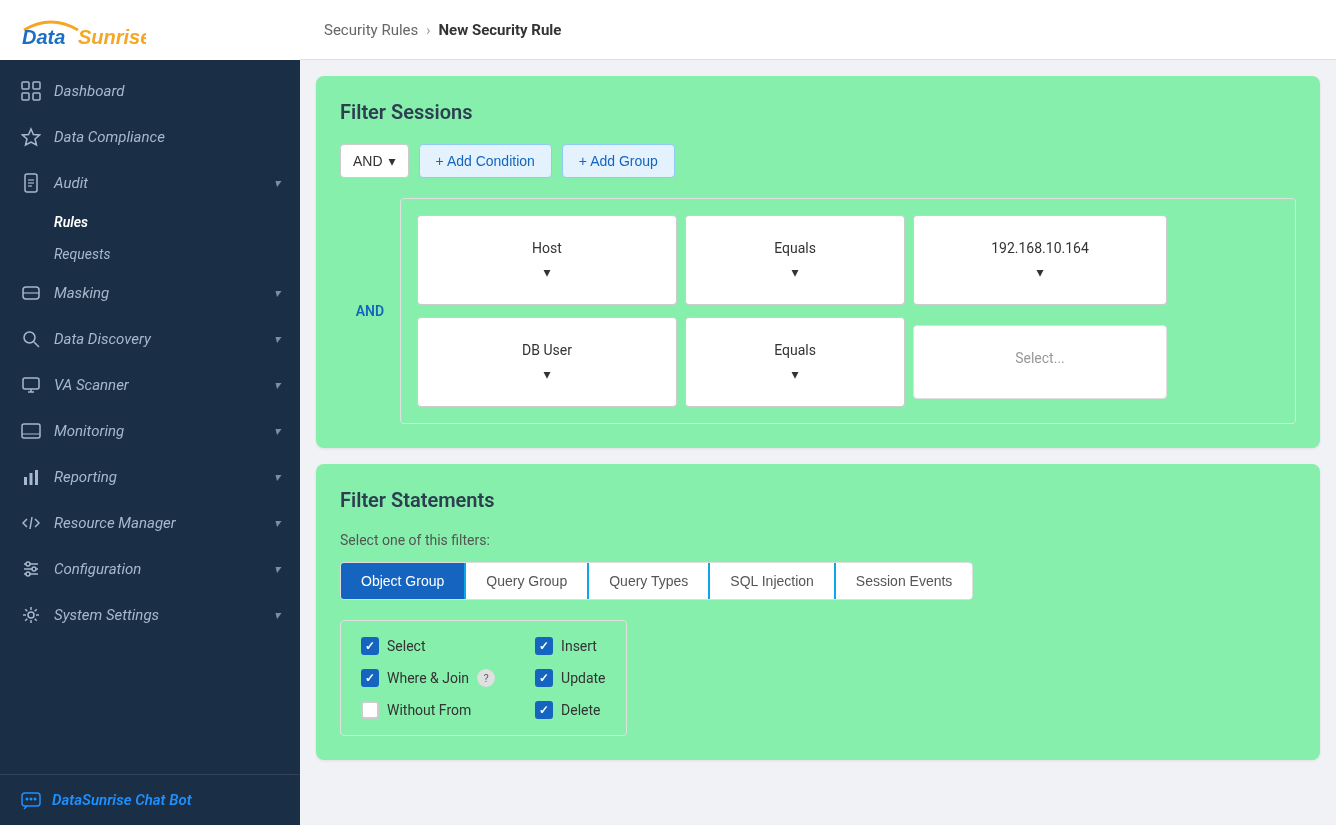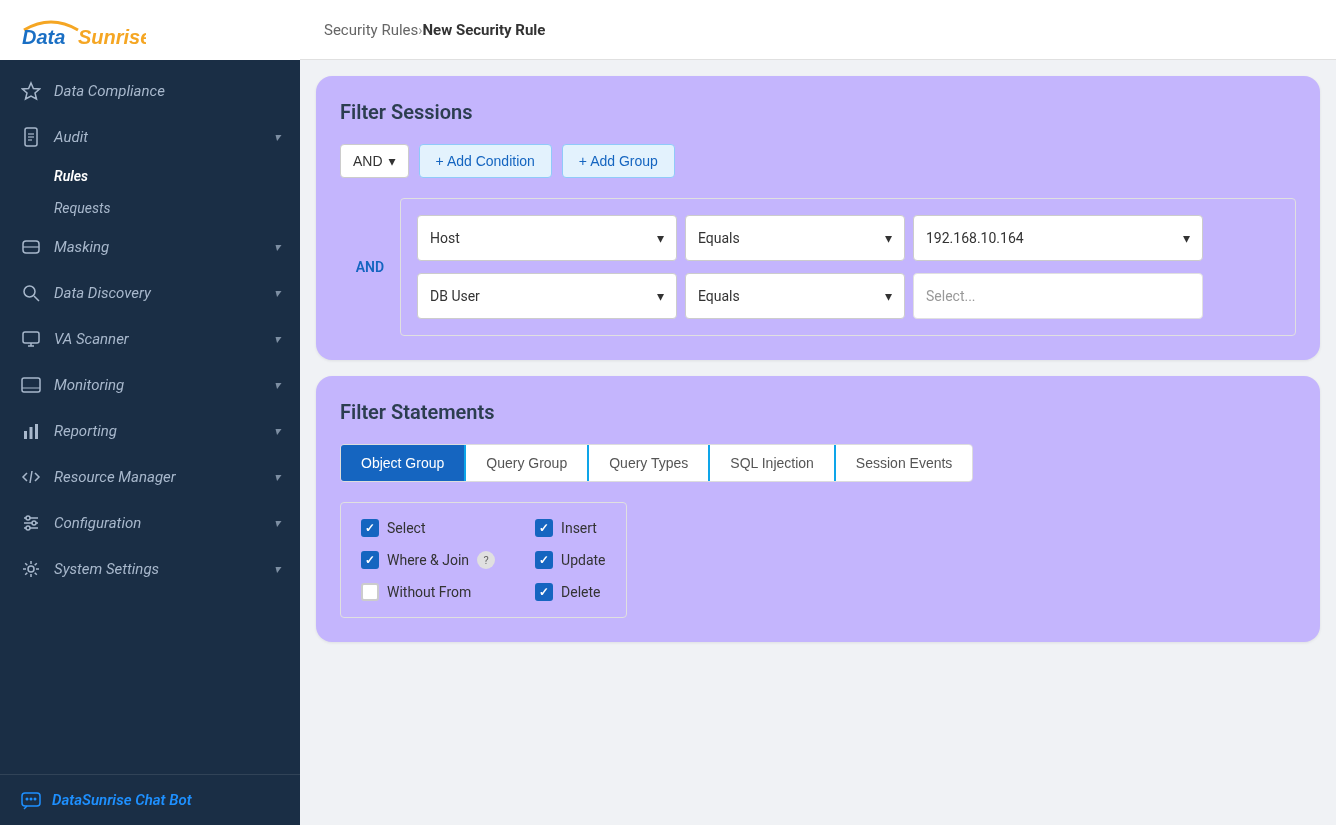--- a/index.html
+++ b/index.html
@@ -83,21 +83,21 @@
     }
 
     
     .topbar {
       height: 60px;
       background: #fff;
       border-bottom: 1px solid #e0e0e0;
       display: flex;
       align-items: center;
       padding: 0 24px;
-      gap: 0;
+      gap: 8px;
     }
     .breadcrumb-link {
       color: #666;
       font-size: 15px;
       cursor: pointer;
     }
     .breadcrumb-sep { color: #999; font-size: 14px; }
     .breadcrumb-current { color: #333; font-size: 15px; font-weight: 700; }
 
     
@@ -106,23 +106,23 @@
       display: flex;
       flex-direction: column;
       overflow: hidden;
     }
     .main-content {
       flex: 1;
       overflow-y: auto;
       padding: 0;
     }
     .section-card {
-      background: #c4b5fd;
+      background: #86efac;
       margin: 16px;
-      border-radius: 16px;
+      border-radius: 8px;
       padding: 24px;
       box-shadow: 0 1px 3px rgba(0,0,0,0.08);
     }
     .section-title {
       font-size: 20px;
       font-weight: 600;
       color: #2c3e50;
       margin-bottom: 20px;
     }
 
@@ -174,33 +174,34 @@
       flex: 1;
     }
     .condition-row {
       display: flex;
       gap: 8px;
       align-items: center;
     }
     .condition-select {
       border: 1px solid #ccc;
       border-radius: 4px;
-      padding: 14px 12px;
+      padding: 24px 12px;
       font-size: 14px;
       color: #333;
       background: #fff;
       cursor: pointer;
       display: flex;
       align-items: center;
       justify-content: space-between;
       gap: 8px;
+      flex-direction: column;
     }
     .condition-select.wide { width: 260px; }
     .condition-select.medium { width: 220px; text-align: center; }
-    .condition-select.long { width: 290px; }
+    .condition-select.long { width: 254px; }
     .condition-select.input-like {
       color: #999;
       border-color: #e0e0e0;
     }
 
     
     .filter-label {
       color: #555;
       font-size: 14px;
       margin-bottom: 14px;
@@ -298,20 +299,31 @@
 
         <path d="M 8 18 Q 35 2 62 18" stroke="#f5a623" stroke-width="3" fill="none"></path>
         <text x="6" y="32" font-family="-apple-system,sans-serif" font-size="20" font-weight="700" fill="#1a6fc4">Data</text>
         <text x="62" y="32" font-family="-apple-system,sans-serif" font-size="20" font-weight="700" fill="#f5a623">Sunrise</text>
       </svg>
     </div>
   </div>
 
   <nav class="sidebar-nav">
 
+    <div class="nav-item">
+      <span class="nav-icon">
+        <svg width="20" height="20" viewBox="0 0 20 20" fill="none">
+          <rect x="1" y="1" width="7" height="7" rx="1" stroke="#a8b8cc" stroke-width="1.5"></rect>
+          <rect x="12" y="1" width="7" height="7" rx="1" stroke="#a8b8cc" stroke-width="1.5"></rect>
+          <rect x="1" y="12" width="7" height="7" rx="1" stroke="#a8b8cc" stroke-width="1.5"></rect>
+          <rect x="12" y="12" width="7" height="7" rx="1" stroke="#a8b8cc" stroke-width="1.5"></rect>
+        </svg>
+      </span>
+      <span class="nav-label">Dashboard</span>
+    </div>
 
     <div class="nav-item">
       <span class="nav-icon">
         <svg width="20" height="20" viewBox="0 0 20 20" fill="none">
           <polygon points="10,2 12.4,7.5 18.5,8 14,12 15.5,18 10,15 4.5,18 6,12 1.5,8 7.6,7.5" stroke="#a8b8cc" stroke-width="1.5" fill="none"></polygon>
         </svg>
       </span>
       <span class="nav-label">Data Compliance</span>
     </div>
 
@@ -498,20 +510,21 @@
                 <span></span>
               </div>
             </div>
           </div>
         </div>
       </div>
     </div>
 
     <div class="section-card">
       <h2 class="section-title">Filter Statements</h2>
+      <p class="filter-label">Select one of this filters:</p>
 
       <div class="tabs-row">
         <button class="tab-btn active">Object Group</button>
         <button class="tab-btn">Query Group</button>
         <button class="tab-btn">Query Types</button>
         <button class="tab-btn">SQL Injection</button>
         <button class="tab-btn">Session Events</button>
       </div>
 
       <div class="checkboxes-container">

